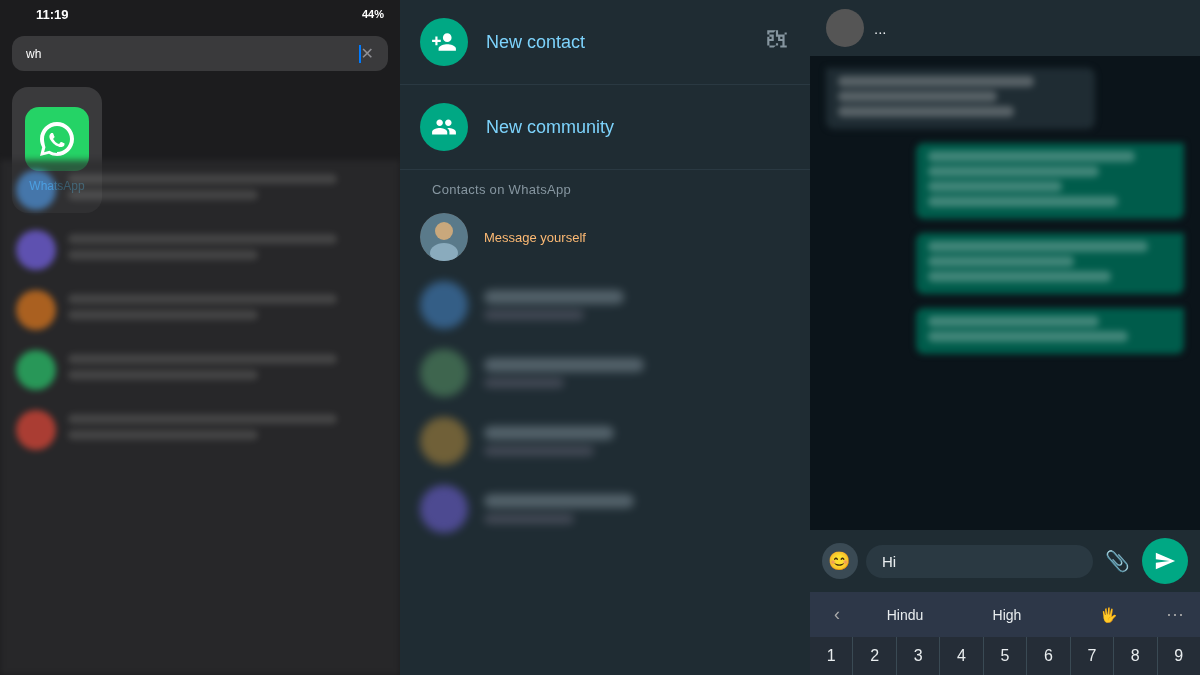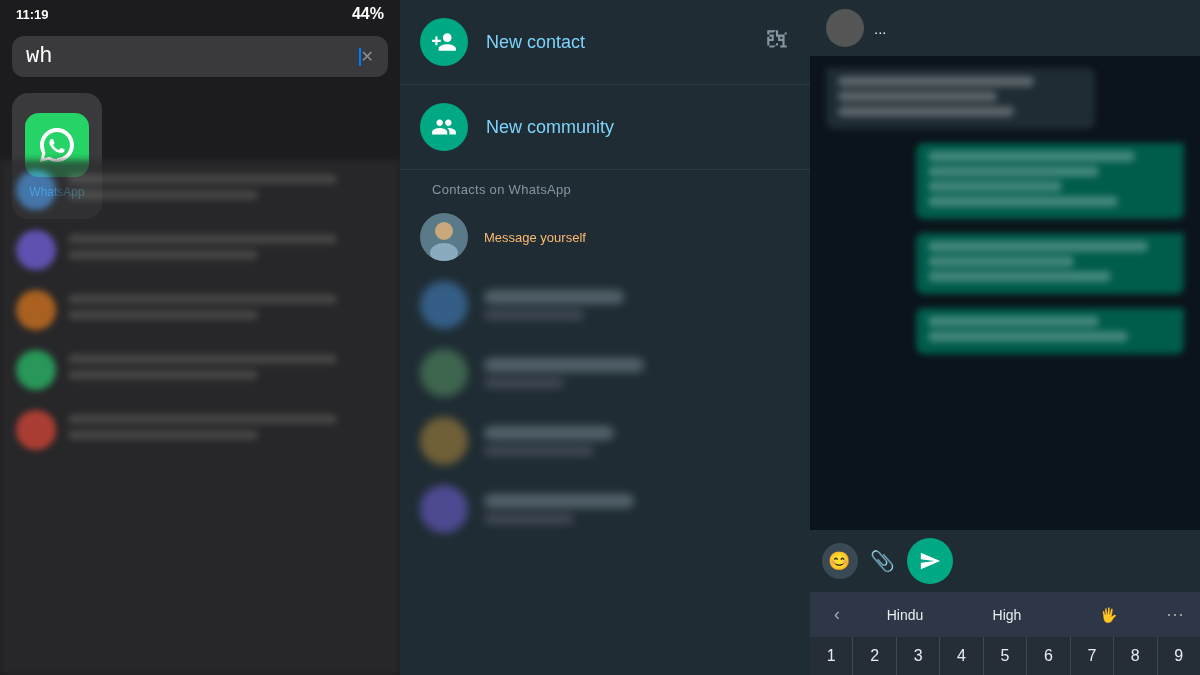--- a/index.html
+++ b/index.html
@@ -25,45 +25,45 @@
     .status-bar {
       display: flex;
       justify-content: space-between;
       align-items: center;
       padding: 6px 16px;
       background: #1c1c1e;
       color: white;
       font-size: 13px;
       font-weight: 600;
       height: 28px;
+      margin-left: 20px;
     }
 
     .status-left { display: flex; align-items: center; gap: 4px; }
-    .status-right { display: flex; align-items: center; gap: 4px; font-size: 16px; }
+    .status-right { display: flex; align-items: center; gap: 4px; font-size: 11px; }
 
     .search-bar-container {
       padding: 8px 12px;
       background: #1c1c1e;
     }
 
     .search-bar {
       display: flex;
       align-items: center;
       background: #3a3a3c;
       border-radius: 12px;
       padding: 8px 14px;
       color: white;
       font-size: 17px;
     }
 
     .search-text {
       flex: 1;
       color: white;
-      font-size: 22px;
-      font-family: Liberation Mono, monospace;
+      font-size: 12px;
     }
 
     .search-cursor {
       display: inline-block;
       width: 2px;
       height: 18px;
       background: #007aff;
       margin-left: 1px;
       vertical-align: middle;
     }
@@ -595,20 +595,23 @@
     <div class="msg-bubble msg-outgoing">
       <div class="msg-text-blur" style="width:70%;"></div>
       <div class="msg-text-blur" style="width:82%;"></div>
     </div>
   </div>
 
   <div class="chat-input-area">
     <div class="chat-input-row">
       <div class="emoji-btn">
         <span>😊</span>
+      </div>
+      <div class="text-input-box">
+        <span class="input-text-value">Hi</span>
       </div>
       <div class="attach-btn">
         <span>📎</span>
       </div>
       <div class="send-btn">
         <svg width="22" height="22" viewBox="0 0 24 24" fill="white">
           <path d="M2.01 21L23 12 2.01 3 2 10l15 2-15 2z"></path>
         </svg>
       </div>
     </div>

